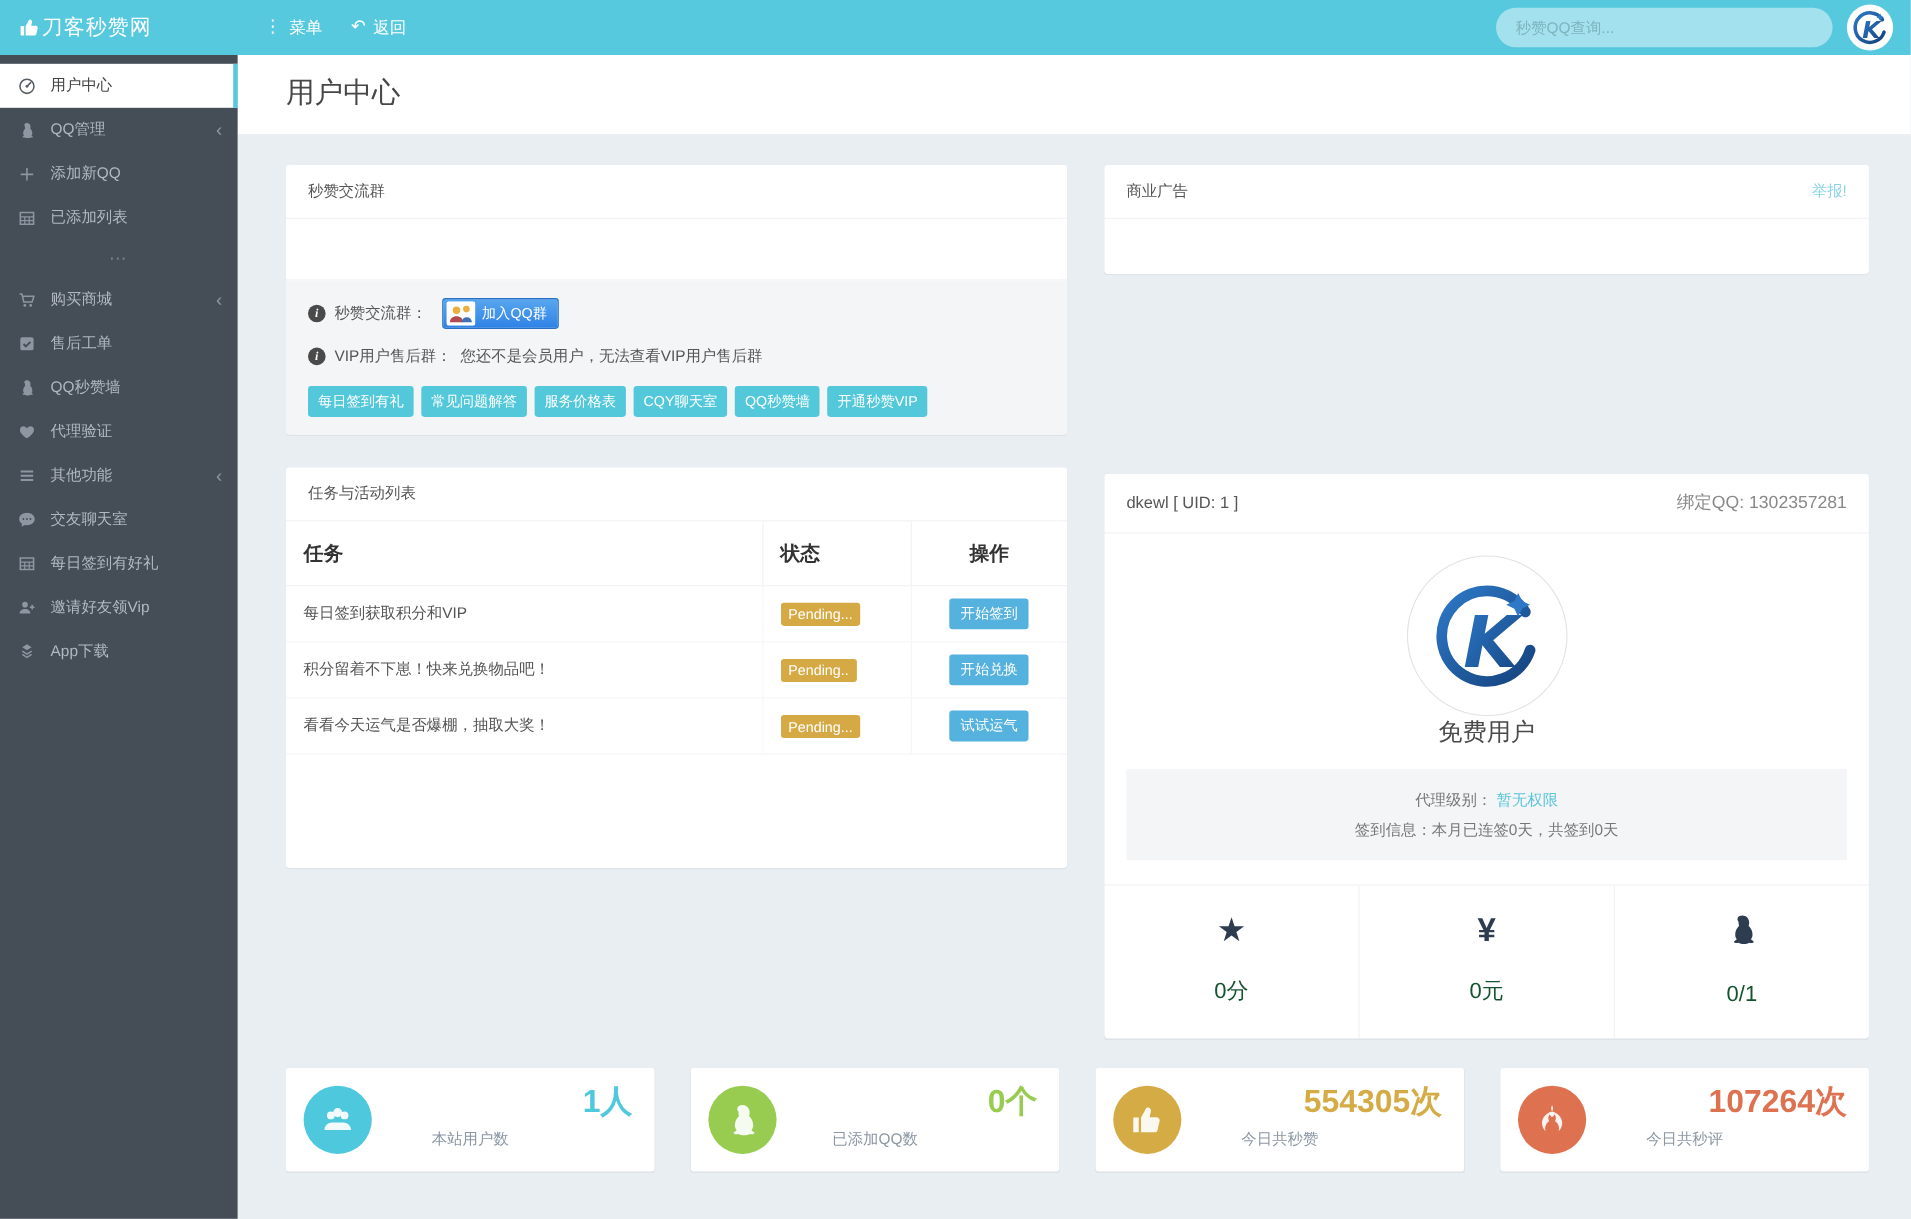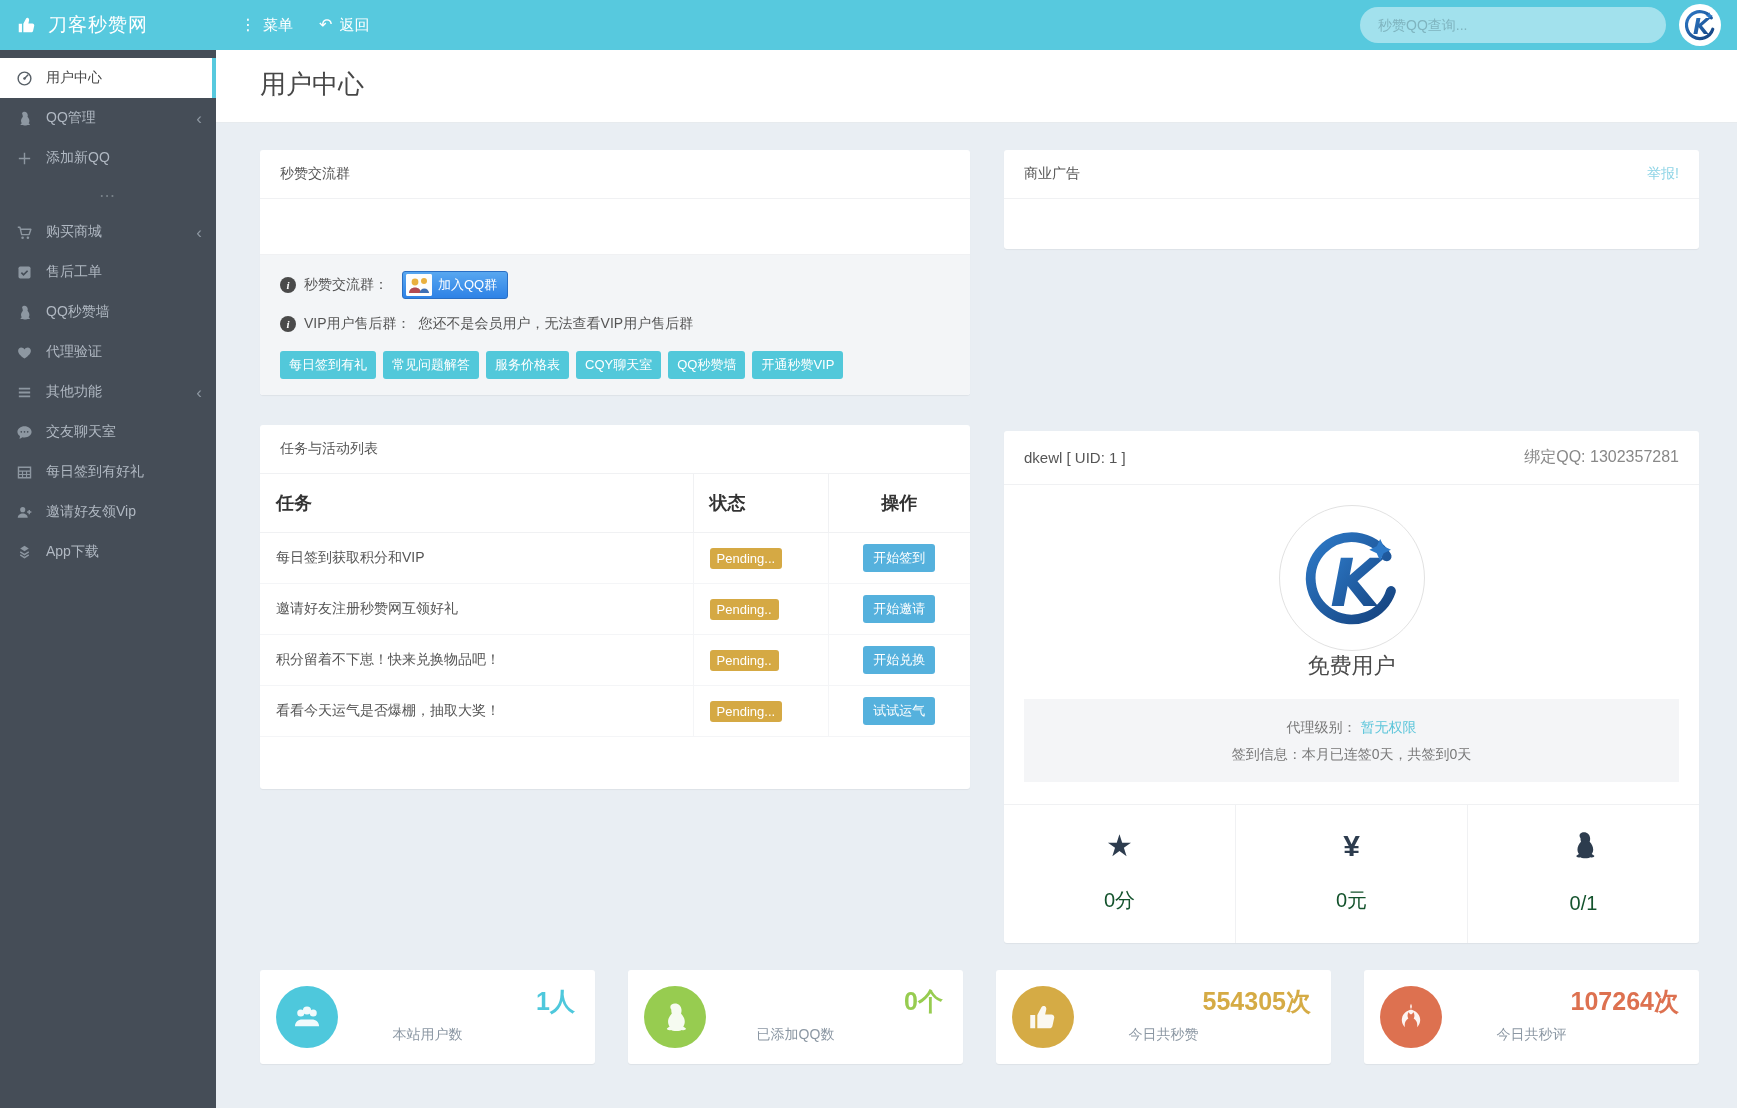--- a/index.html
+++ b/index.html
@@ -3,21 +3,21 @@
 <meta charset="utf-8">
 <style>
   * { margin:0; padding:0; box-sizing:border-box; }
   html,body { width:1737px; height:1108px; overflow:hidden;
     font-family:"Liberation Sans","DejaVu Sans",sans-serif; background:#e9eef3; }
 
   
   .topbar { position:absolute; left:0; top:0; width:1737px; height:50px;
     background:#57c9de; color:#fff; z-index:20; }
   .brand { position:absolute; left:0; top:0; width:216px; height:50px;
-    display:flex; align-items:center; padding-left:16px; gap:10px; }
+    display:flex; align-items:center; padding-left:16px; }
   .brand .ico { width:22px; height:22px; color:#fff; }
   .brand-name { font-size:19px; letter-spacing:1px; }
   .topnav { position:absolute; left:240px; top:0; height:50px; display:flex; align-items:center; gap:26px; }
   .topnav .tn-item { display:flex; align-items:center; gap:7px; font-size:15px; cursor:pointer; }
   .tn-glyph { font-size:16px; line-height:1; }
   .searchbox { position:absolute; left:1360px; top:7px; width:306px; height:36px;
     background:rgba(255,255,255,.45); border-radius:18px; display:flex; align-items:center; padding:0 18px; }
   .searchbox input { flex:1; background:transparent; border:none; outline:none;
     font-size:14px; color:#35606b; }
   .searchbox input::placeholder { color:#7fb4bf; }
@@ -106,21 +106,21 @@
   .p-stat .g svg { width:32px; height:32px; color:#2d3c4e; }
   .p-stat .v { margin-top:24px; font-size:20px; color:#14532d; }
 
   
   .sumrow { display:flex; gap:33px; margin-top:27px; }
   .sumcard { flex:1; height:94px; background:#fff; border-radius:3px; box-shadow:0 1px 1px rgba(0,0,0,.05);
     padding:16px 20px; position:relative; }
   .sum-ico { position:absolute; left:16px; top:16px; width:62px; height:62px; border-radius:50%;
     display:flex; align-items:center; justify-content:center; }
   .sum-ico svg { width:34px; height:34px; color:#fff; opacity:.92; }
-  .sum-val { text-align:right; font-size:25px; font-weight:bold; line-height:30px; }
+  .sum-val { text-align:right; font-size:29px; font-weight:bold; line-height:30px; }
   .sum-lbl { text-align:center; font-size:14px; color:#8b97a3; margin-top:10px; }
 
   .hidden-defs { position:absolute; width:0; height:0; overflow:hidden; }
   svg.fit { width:100%; height:100%; display:block; }
 </style>
 </head>
 <body>
 
 <svg class="hidden-defs" xmlns="http://www.w3.org/2000/svg">
   <defs>
@@ -248,20 +248,28 @@
     <span>QQ管理</span>
     <span class="chev">‹</span>
   </div>
   <div class="s-item">
     <span class="s-ico">
         <svg class="fit">
           <use href="#i-plus"></use>
         </svg>
       </span>
     <span>添加新QQ</span>
+  </div>
+  <div class="s-item">
+    <span class="s-ico">
+        <svg class="fit">
+          <use href="#i-table"></use>
+        </svg>
+      </span>
+    <span>已添加列表</span>
   </div>
   <div class="s-sep">⋯</div>
   <div class="s-item">
     <span class="s-ico">
         <svg class="fit">
           <use href="#i-cart"></use>
         </svg>
       </span>
     <span>购买商城</span>
     <span class="chev">‹</span>
@@ -381,25 +389,20 @@
                 <th>任务</th>
                 <th class="c-status">状态</th>
                 <th class="c-act">操作</th>
               </tr>
             </thead>
             <tbody>
               <tr>
                 <td>每日签到获取积分和VIP</td>
                 <td class="c-status"><span class="badge-pending">Pending...</span></td>
                 <td class="c-act"><button class="act-btn">开始签到</button></td>
-              </tr>
-              <tr>
-                <td>邀请好友注册秒赞网互领好礼</td>
-                <td class="c-status"><span class="badge-pending">Pending..</span></td>
-                <td class="c-act"><button class="act-btn">开始邀请</button></td>
               </tr>
               <tr>
                 <td>积分留着不下崽！快来兑换物品吧！</td>
                 <td class="c-status"><span class="badge-pending">Pending..</span></td>
                 <td class="c-act"><button class="act-btn">开始兑换</button></td>
               </tr>
               <tr>
                 <td>看看今天运气是否爆棚，抽取大奖！</td>
                 <td class="c-status"><span class="badge-pending">Pending...</span></td>
                 <td class="c-act"><button class="act-btn">试试运气</button></td>

